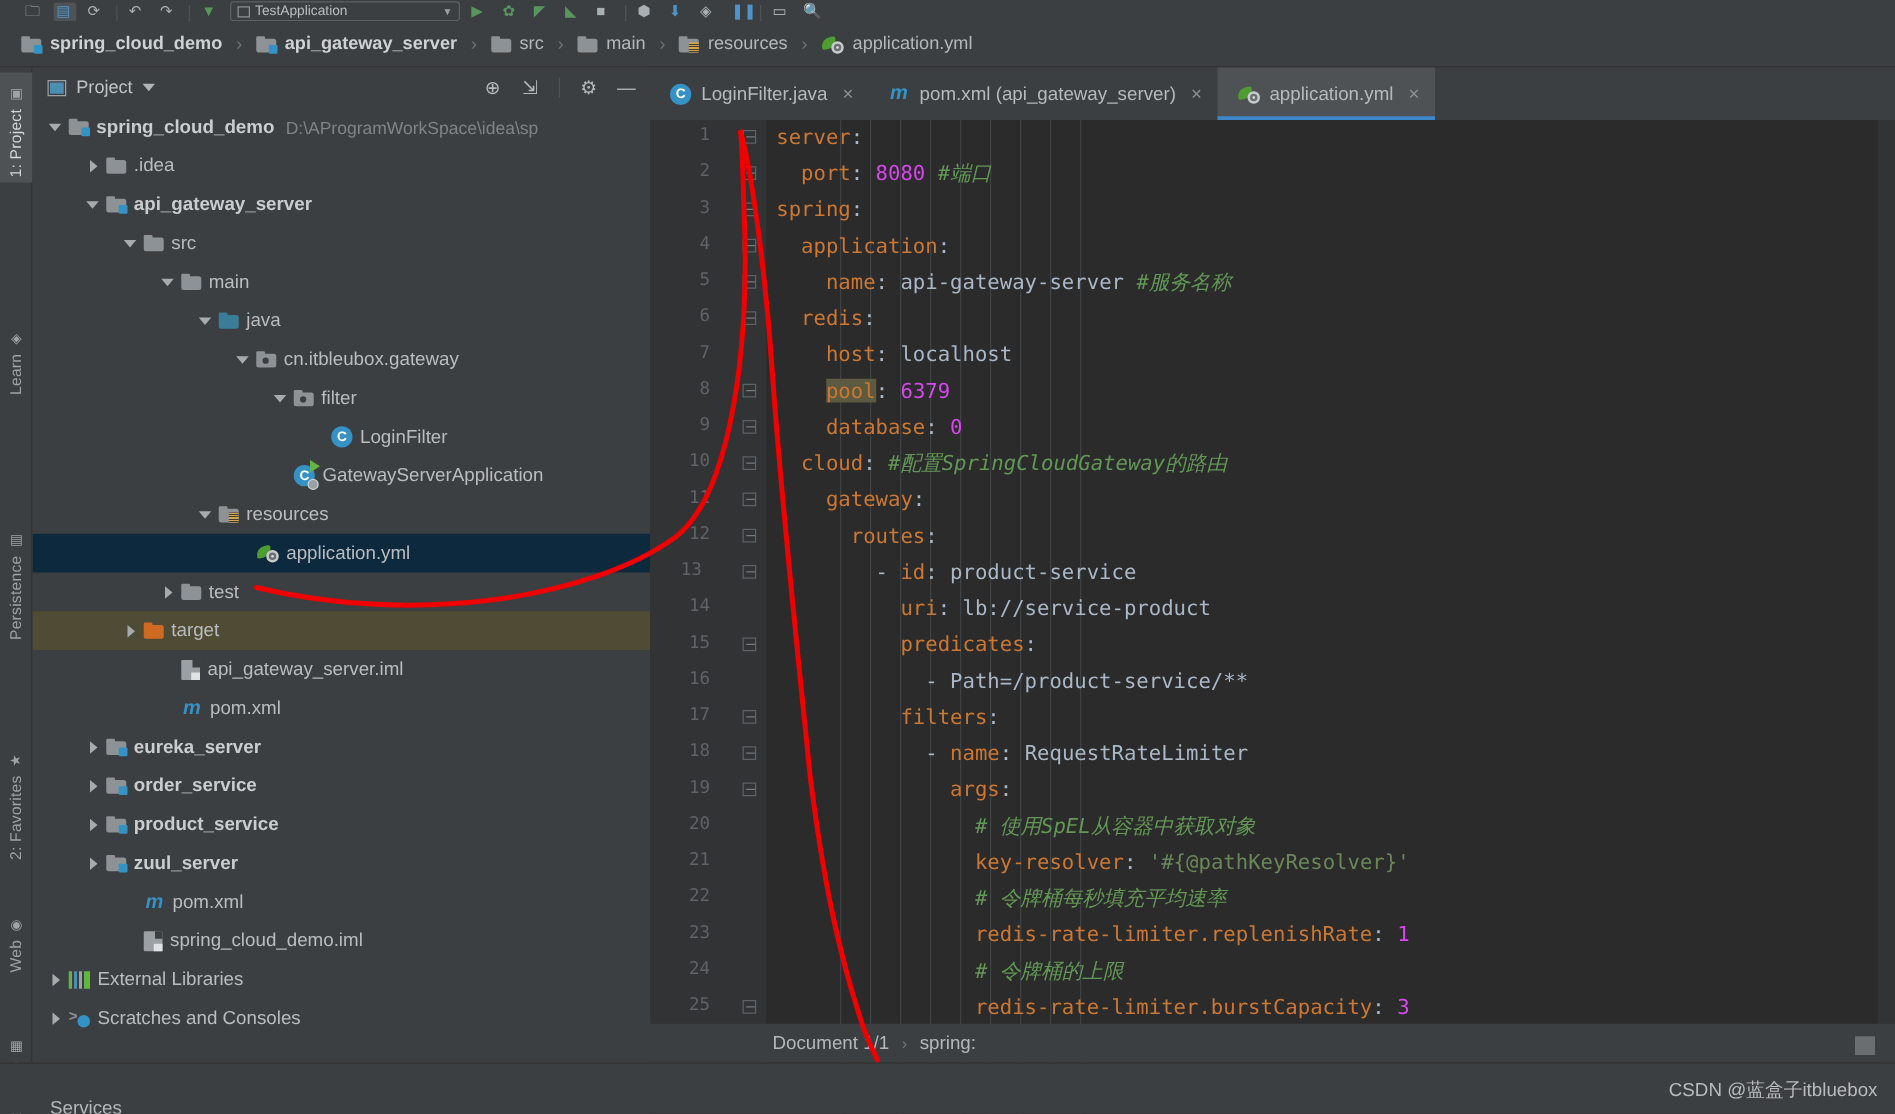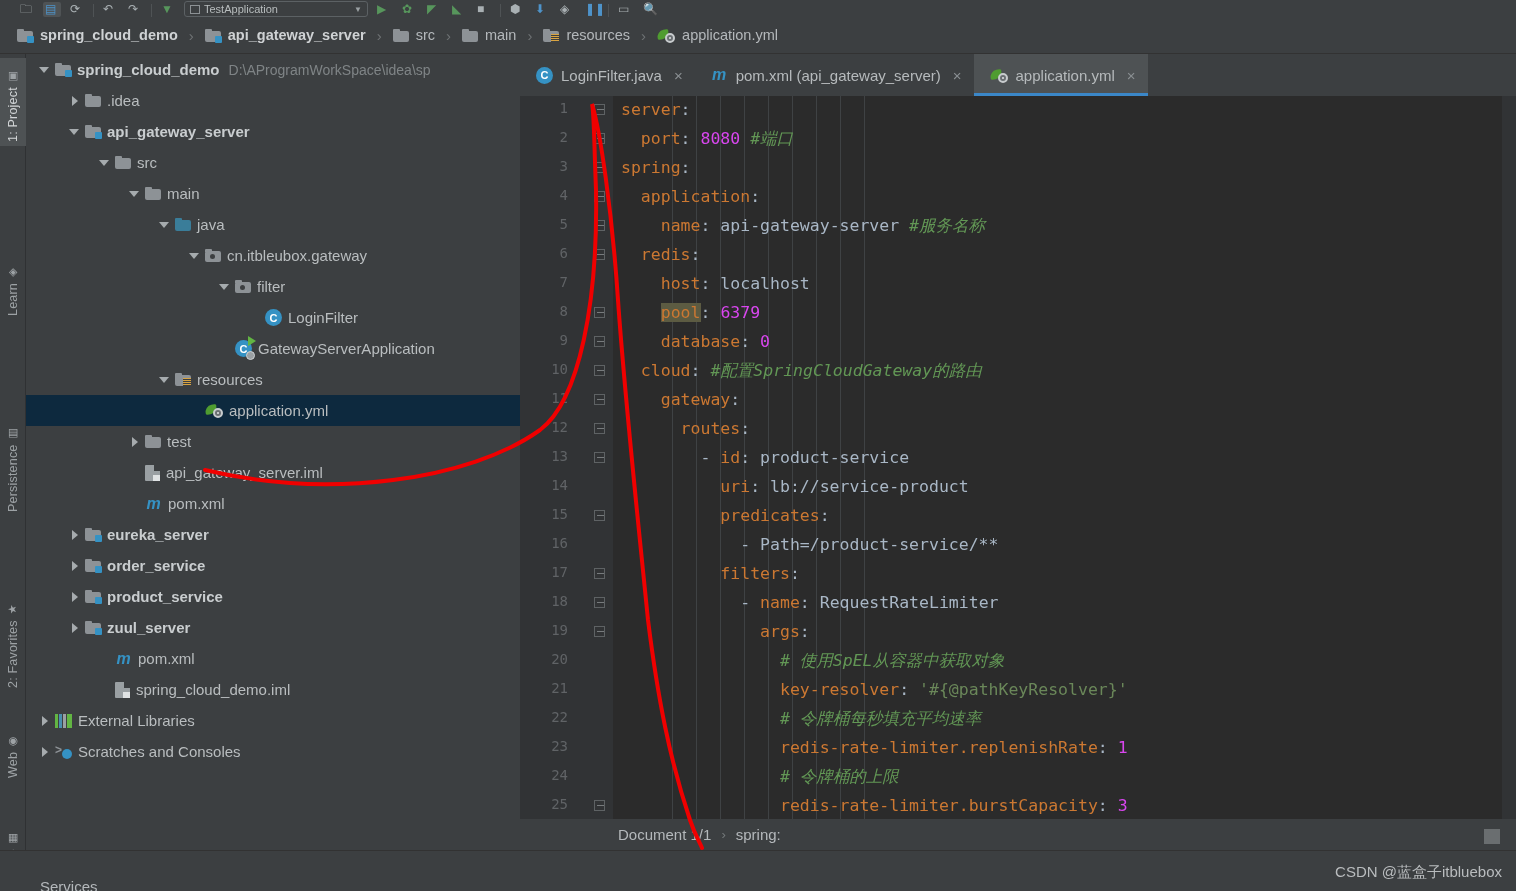--- a/index.html
+++ b/index.html
@@ -345,20 +345,31 @@
         <span>Web</span>
         <span class="vi-ico">◉</span>
       </div>
       <div class="vitem" style="top: 760px; height: 106px;">
         <span>7: Structure</span>
         <span class="vi-ico">▦</span>
       </div>
     </div>
 
   <div class="proj">
+    <div class="proj-head">
+      <span class="proj-icon-sq"></span>
+      <span class="ptitle">Project</span>
+      <span class="caret-dn"></span>
+      <span class="hspace"></span>
+      <span class="hbtn">⊕</span>
+      <span class="hbtn">⇲</span>
+      <span class="hsep"></span>
+      <span class="hbtn">⚙</span>
+      <span class="hbtn">―</span>
+    </div>
     <div class="tree" id="tree">
         <div class="row" style="padding-left: 12px;">
           <span class="arrow d"></span>
           <span class="fi">
             <i class="badge"></i>
           </span>
           <span class="nm bold">spring_cloud_demo</span>
           <span class="path">D:\AProgramWorkSpace\idea\sp</span>
         </div>
         <div class="row" style="padding-left: 42px;">
@@ -424,20 +435,25 @@
           <span class="spring-ico">
             <i class="leaf"></i>
             <i class="gear"></i>
           </span>
           <span class="nm">application.yml</span>
         </div>
         <div class="row" style="padding-left: 102px;">
           <span class="arrow r"></span>
           <span class="fi"></span>
           <span class="nm">test</span>
+        </div>
+        <div class="row target-hl" style="padding-left: 72px;">
+          <span class="arrow r"></span>
+          <span class="fi orange"></span>
+          <span class="nm">target</span>
         </div>
         <div class="row" style="padding-left: 102px;">
           <span class="arrow"></span>
           <span class="imlico"></span>
           <span class="nm">api_gateway_server.iml</span>
         </div>
         <div class="row" style="padding-left: 102px;">
           <span class="arrow"></span>
           <span class="mico">m</span>
           <span class="nm">pom.xml</span>
@@ -525,21 +541,21 @@
           <div class="lnum" style="top: 62px;">3</div>
           <div class="lnum" style="top: 91px;">4</div>
           <div class="lnum" style="top: 120px;">5</div>
           <div class="lnum" style="top: 149px;">6</div>
           <div class="lnum" style="top: 178px;">7</div>
           <div class="lnum" style="top: 207px;">8</div>
           <div class="lnum" style="top: 236px;">9</div>
           <div class="lnum" style="top: 265px;">10</div>
           <div class="lnum" style="top: 294px;">11</div>
           <div class="lnum" style="top: 323px;">12</div>
-          <div class="lnum" style="top: 352px;">13</div>
+          <div class="lnum" style="top: 352px; text-align: center;">13</div>
           <div class="lnum" style="top: 381px;">14</div>
           <div class="lnum" style="top: 410px;">15</div>
           <div class="lnum" style="top: 439px;">16</div>
           <div class="lnum" style="top: 468px;">17</div>
           <div class="lnum" style="top: 497px;">18</div>
           <div class="lnum" style="top: 526px;">19</div>
           <div class="lnum" style="top: 555px;">20</div>
           <div class="lnum" style="top: 584px;">21</div>
           <div class="lnum" style="top: 613px;">22</div>
           <div class="lnum" style="top: 642px;">23</div>

